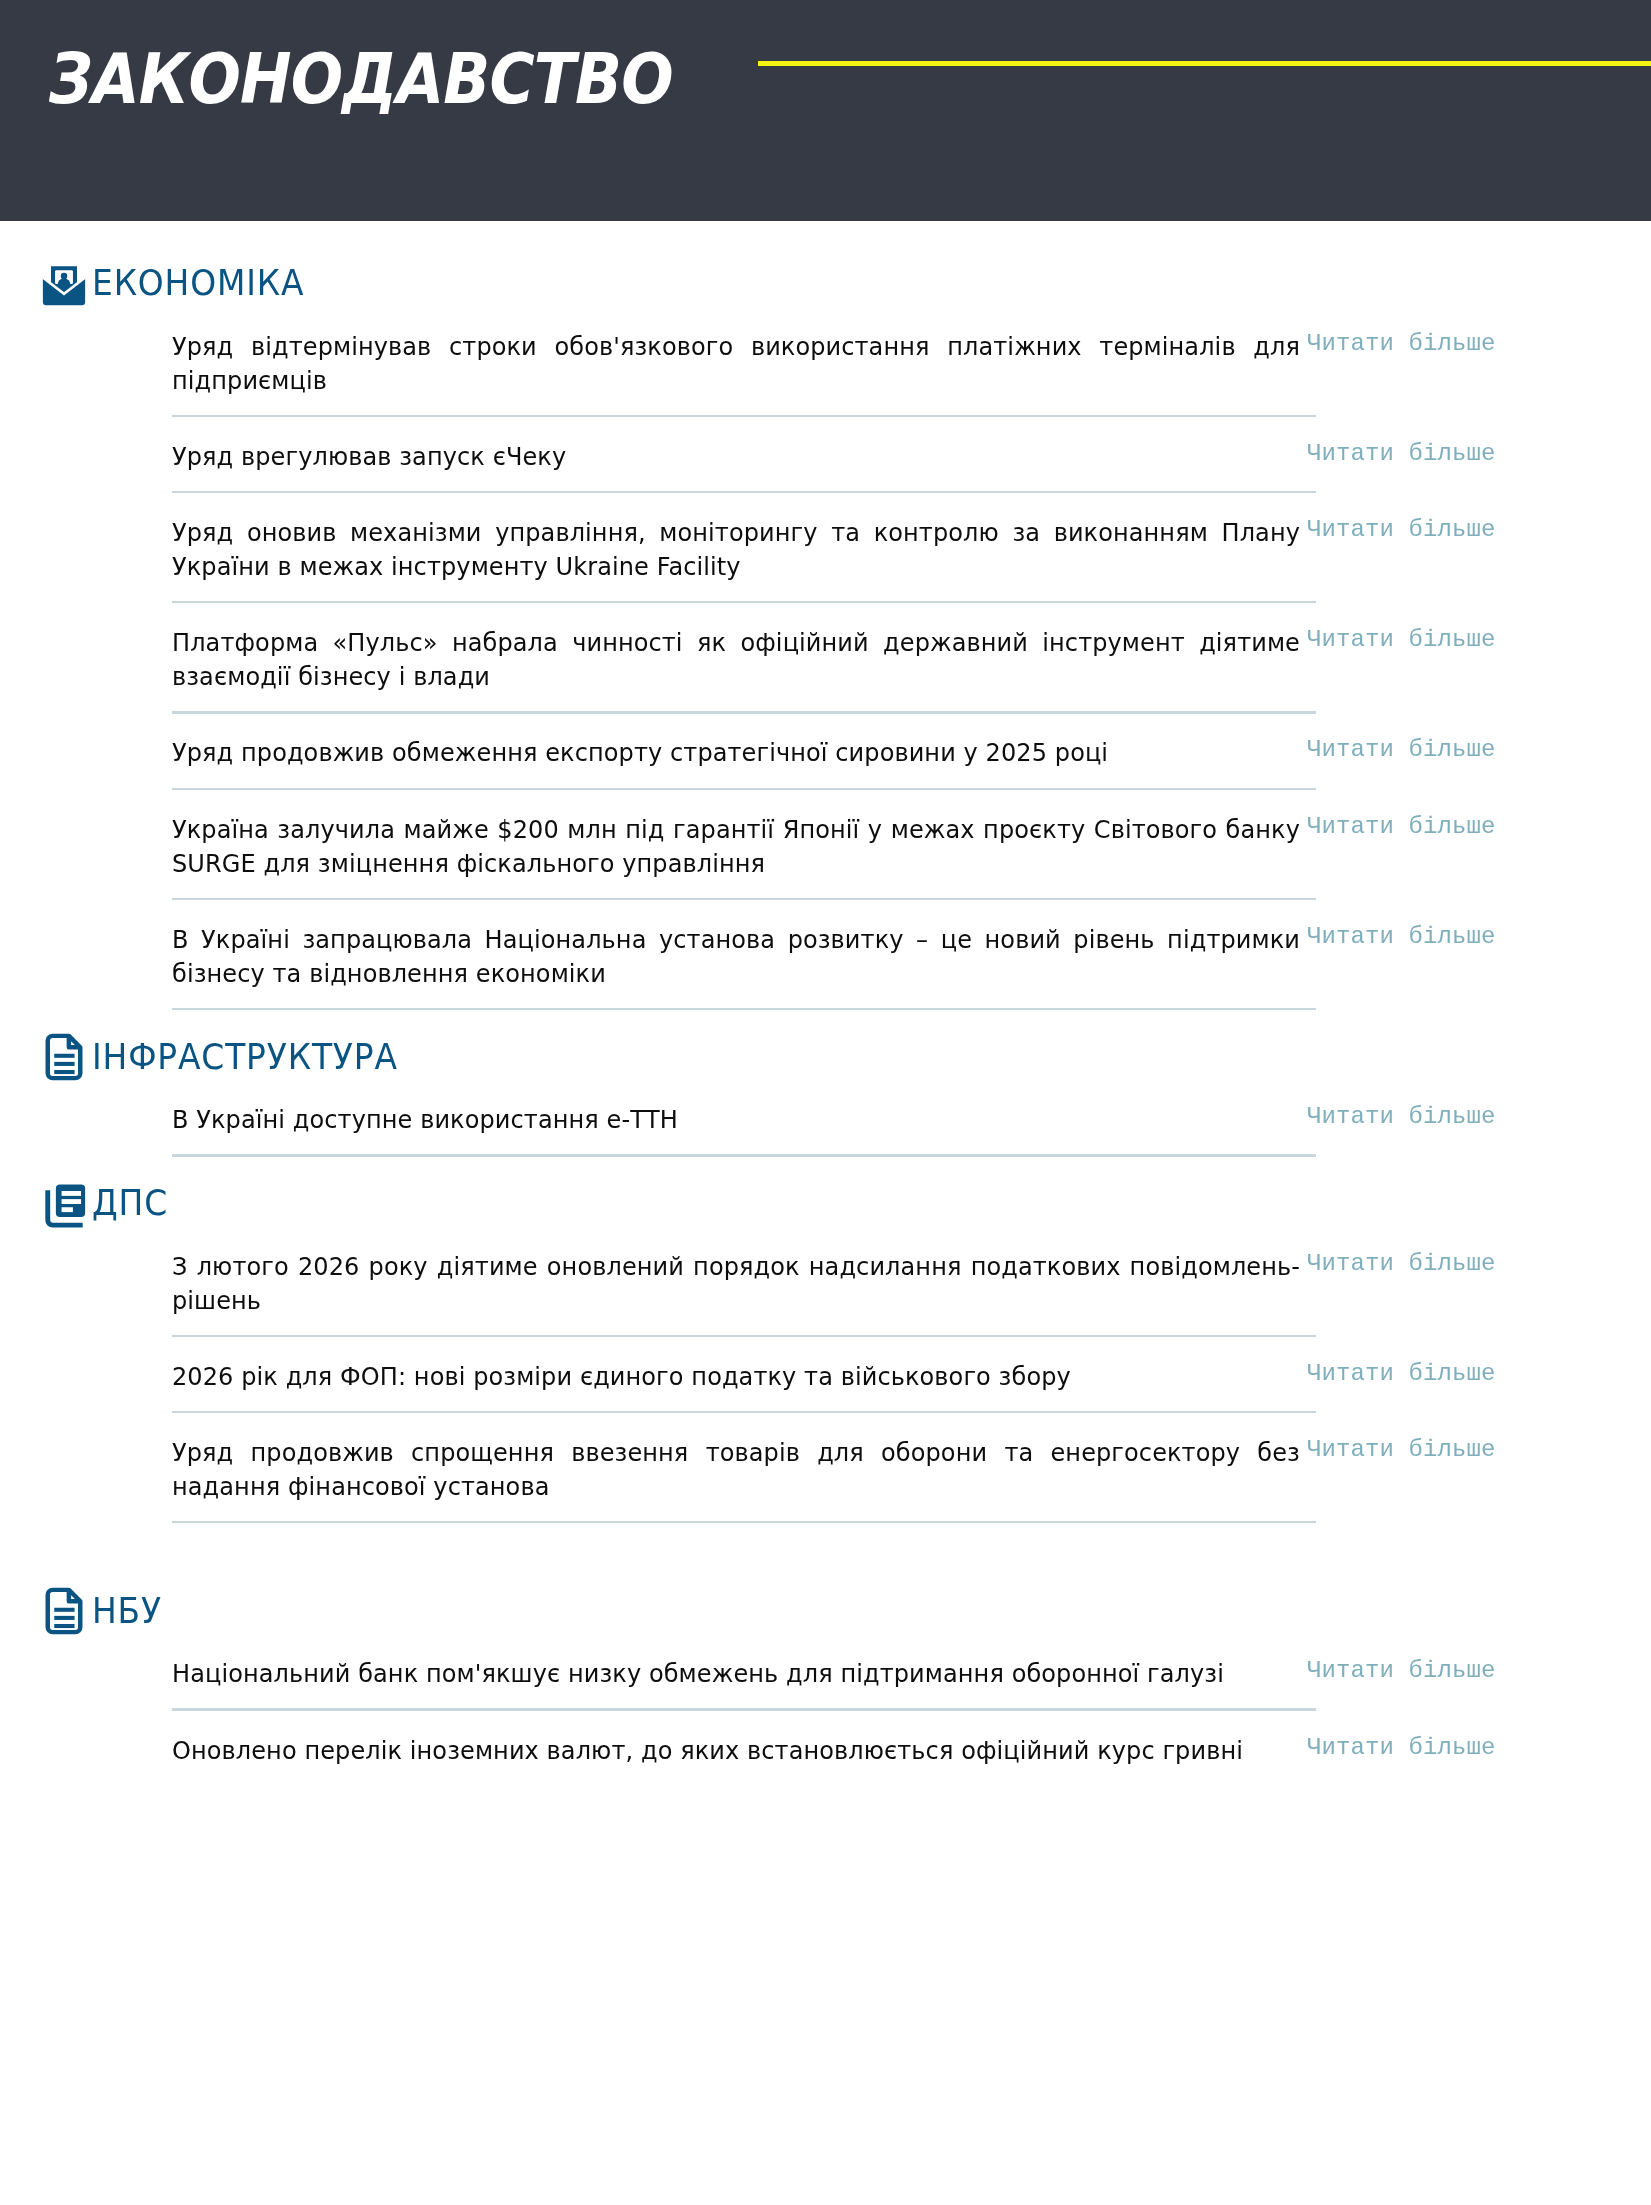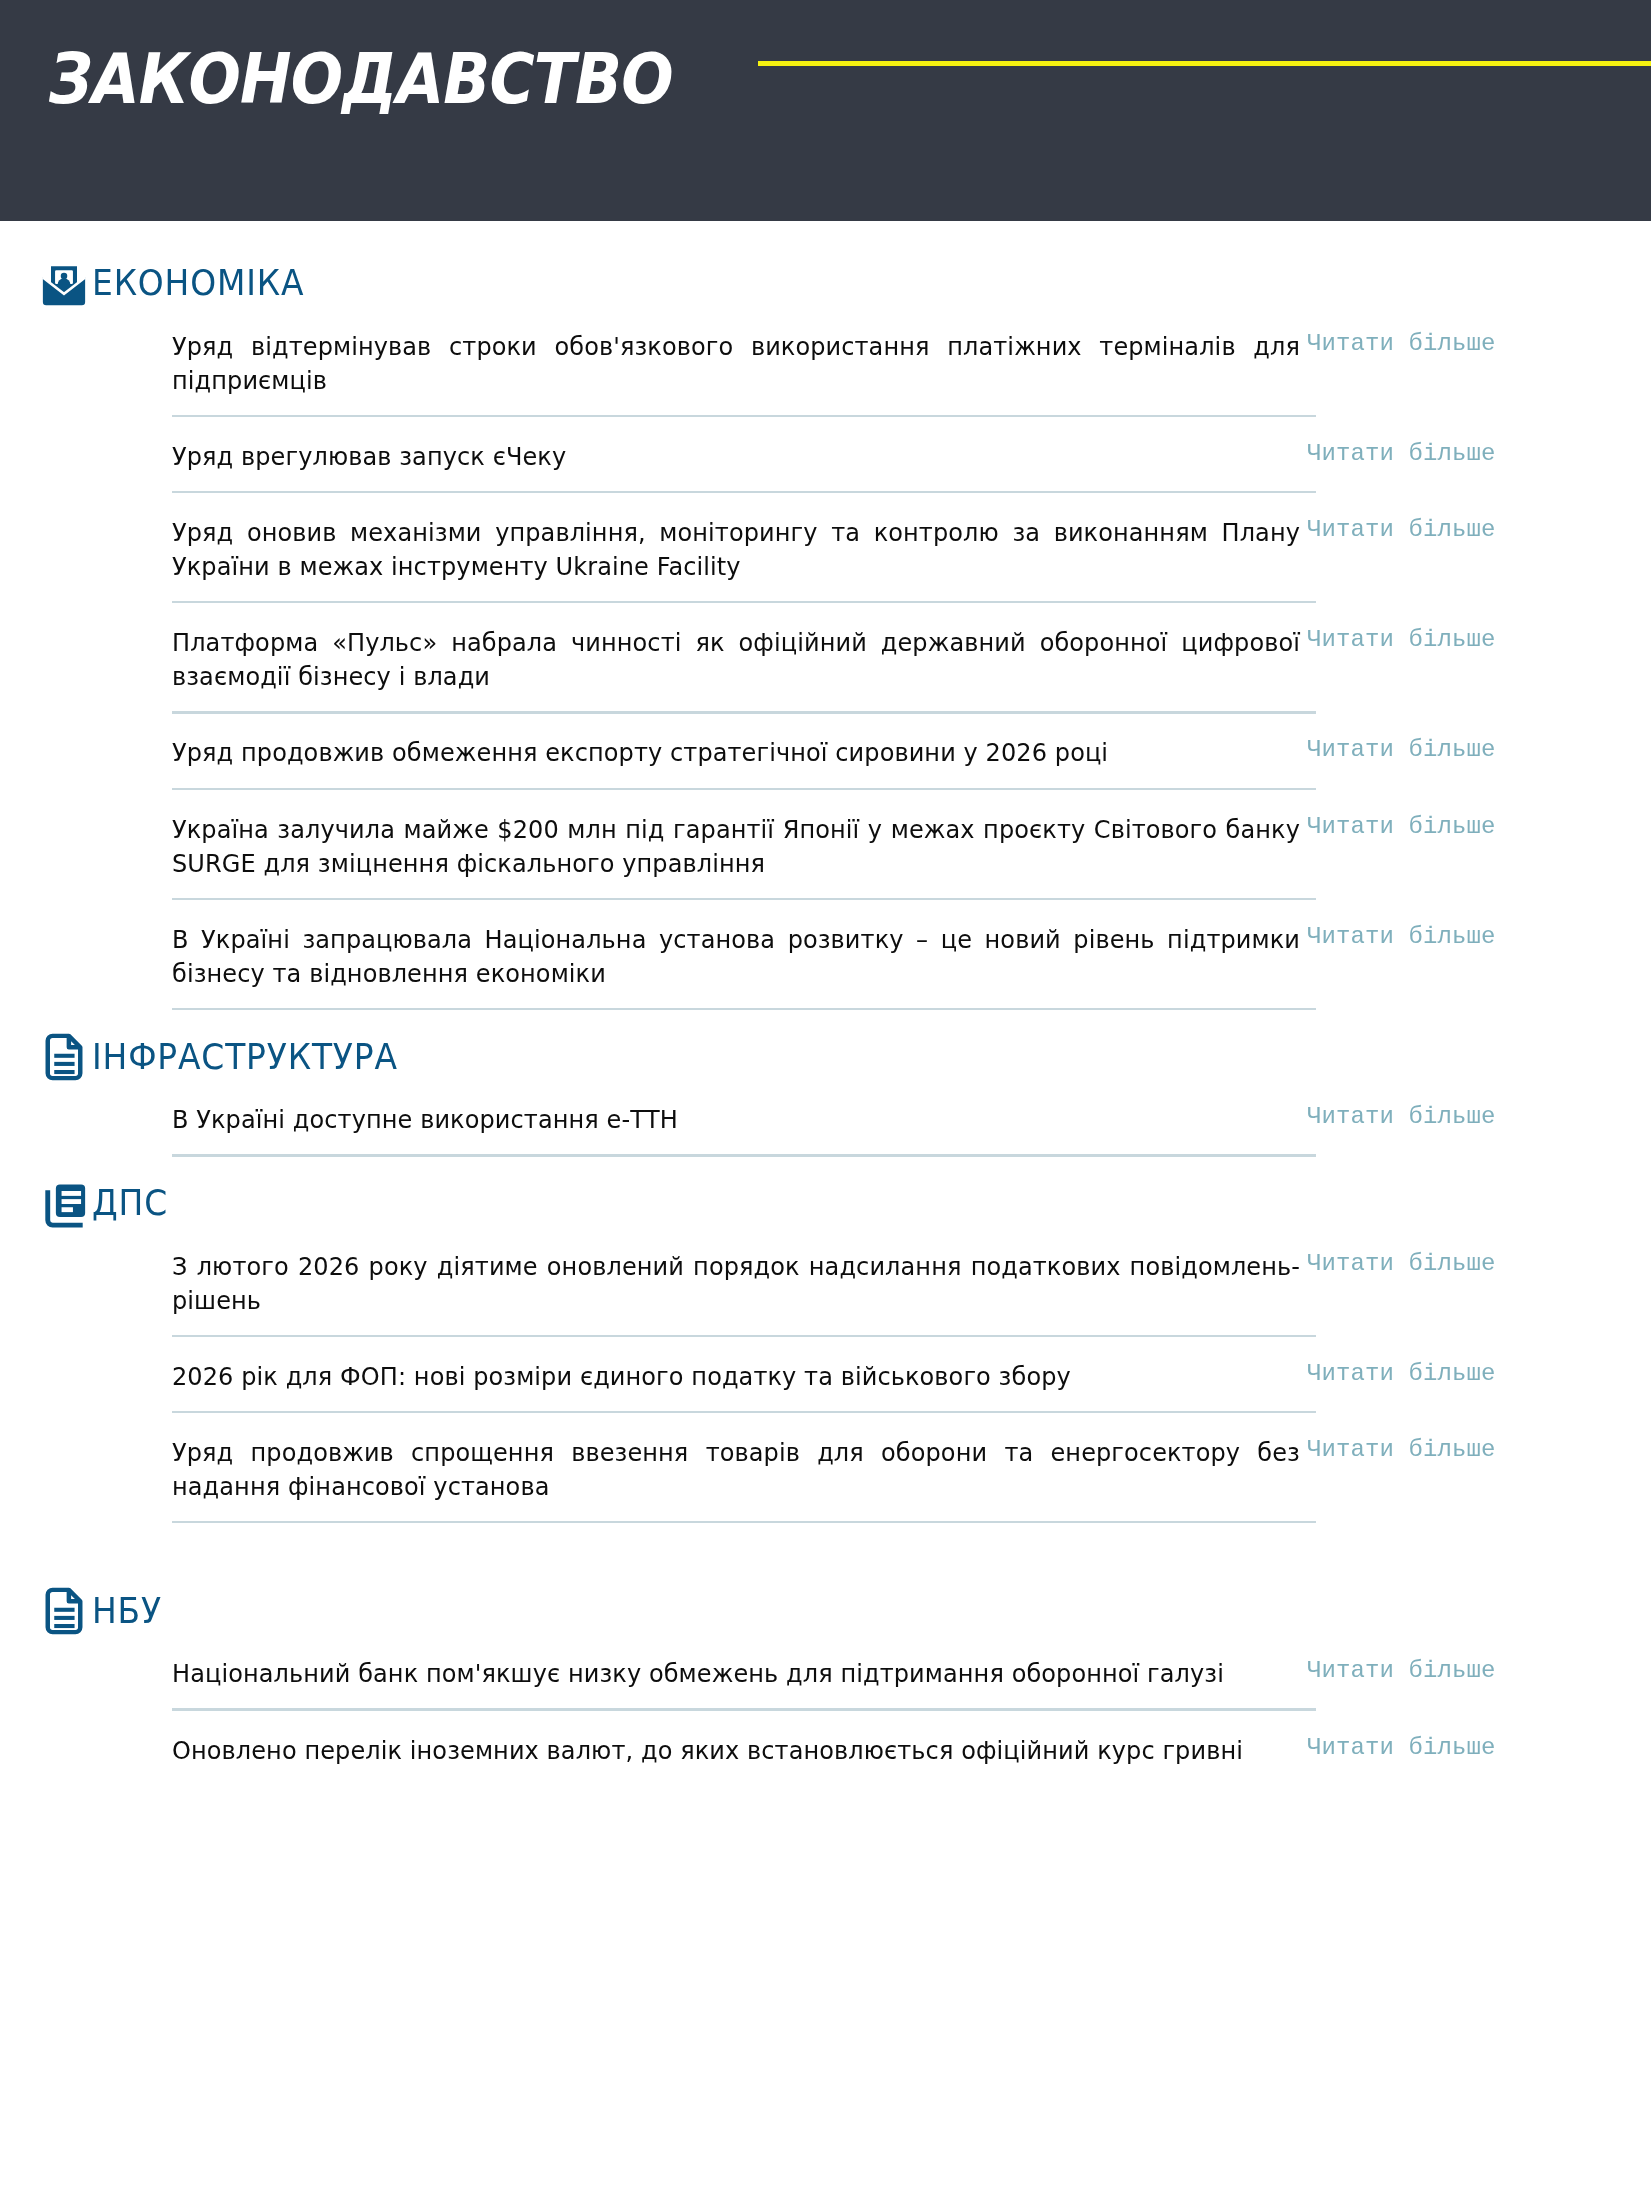--- a/index.html
+++ b/index.html
@@ -224,27 +224,27 @@
         </div>
         <div class="divider"></div>
 
         <div class="item">
           <div class="item-text">Уряд оновив механізми управління, моніторингу та контролю за виконанням Плану України в межах інструменту Ukraine Facility</div>
           <div class="item-link">Читати більше</div>
         </div>
         <div class="divider"></div>
 
         <div class="item">
-          <div class="item-text">Платформа «Пульс» набрала чинності як офіційний державний оборонної цифрової взаємодії бізнесу і влади</div>
-          <div class="item-link">Читати більше</div>
-        </div>
-        <div class="divider"></div>
-
-        <div class="item">
-          <div class="item-text single">Уряд продовжив обмеження експорту стратегічної сировини у 2026 році</div>
+          <div class="item-text">Платформа «Пульс» набрала чинності як офіційний державний інструмент діятиме взаємодії бізнесу і влади</div>
+          <div class="item-link">Читати більше</div>
+        </div>
+        <div class="divider"></div>
+
+        <div class="item">
+          <div class="item-text single">Уряд продовжив обмеження експорту стратегічної сировини у 2025 році</div>
           <div class="item-link">Читати більше</div>
         </div>
         <div class="divider"></div>
 
         <div class="item">
           <div class="item-text">Україна залучила майже $200 млн під гарантії Японії у межах проєкту Світового банку SURGE для зміцнення фіскального управління</div>
           <div class="item-link">Читати більше</div>
         </div>
         <div class="divider"></div>
 

